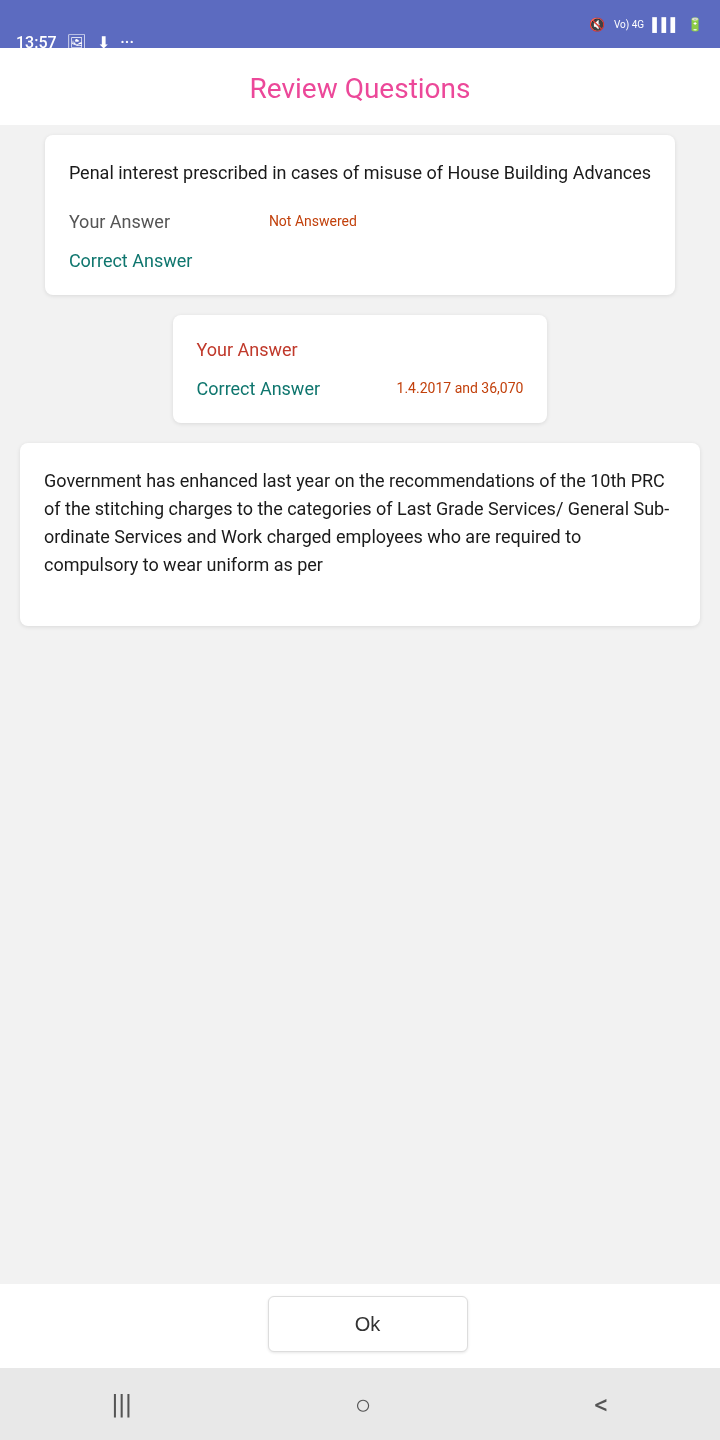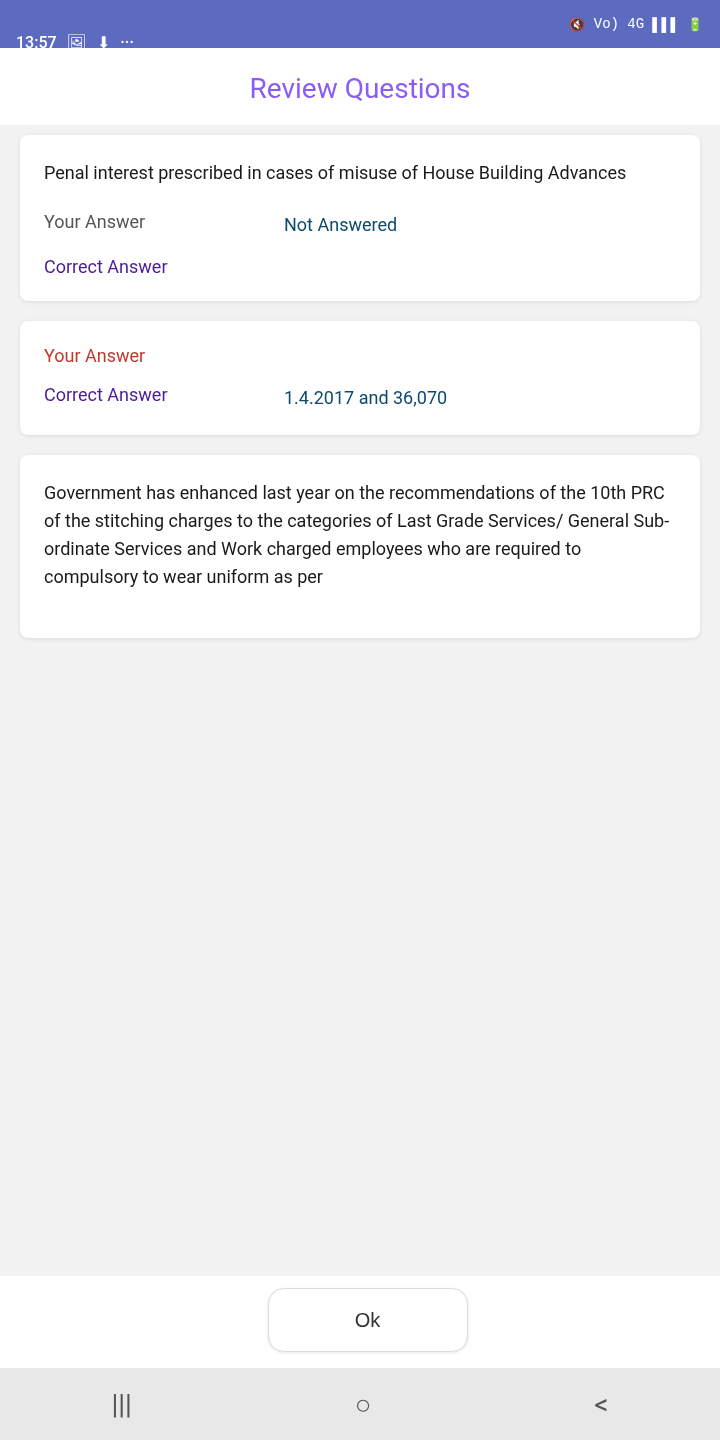--- a/index.html
+++ b/index.html
@@ -46,30 +46,31 @@
     .page-title-bar {
       width: 720px;
       background: white;
       padding: 24px 16px 20px;
       text-align: center;
       flex-shrink: 0;
     }
     .page-title {
       font-size: 28px;
       font-weight: 400;
-      color: #8b5cf6;
+      color: #ec4899;
     }
 
     
     .main-content {
       flex: 1;
       padding: 10px 20px 10px;
       display: flex;
       flex-direction: column;
       gap: 20px;
+      align-items: center;
     }
 
     
     .card {
       background: white;
       border-radius: 8px;
       padding: 24px 24px 24px;
       box-shadow: 0 1px 4px rgba(0,0,0,0.1);
     }
 
@@ -77,62 +78,61 @@
       font-size: 18px;
       color: #1a1a1a;
       line-height: 1.55;
       margin-bottom: 24px;
     }
 
     .answer-row {
       display: flex;
       align-items: flex-start;
       margin-bottom: 18px;
-      gap: 40px;
     }
     .answer-row:last-child {
       margin-bottom: 0;
     }
 
     .answer-label {
       font-size: 18px;
       min-width: 200px;
       flex-shrink: 0;
     }
     .answer-label.your-answer-neutral {
       color: #555;
     }
     .answer-label.your-answer-wrong {
       color: #c0392b;
     }
     .answer-label.correct-answer {
-      color: #4c1d95;
+      color: #0f766e;
     }
 
     .answer-value {
-      font-size: 18px;
-      color: #0c4a6e;
+      font-size: 14px;
+      color: #c2410c;
       line-height: 1.5;
     }
 
     
     .ok-button-area {
       background: white;
       padding: 12px 16px 16px;
       display: flex;
       justify-content: center;
       flex-shrink: 0;
     }
 
     .ok-button {
       background: white;
       border: 1px solid #ddd;
-      border-radius: 16px;
+      border-radius: 6px;
       width: 200px;
-      height: 64px;
+      height: 56px;
       font-size: 20px;
       color: #333;
       cursor: pointer;
       box-shadow: 0 1px 3px rgba(0,0,0,0.1);
       margin-left: 15px;
     }
 
     
     .nav-bar {
       width: 720px;
@@ -154,21 +154,21 @@
 
 <div class="status-bar">
   <div class="status-bar-left">
     <span>13:57</span>
     <span>🖼</span>
     <span>⬇</span>
     <span>···</span>
   </div>
   <div class="status-bar-right">
     <span style="font-size:13px;">🔇</span>
-    <span style="font-size:14px;font-family:Liberation Mono, monospace;">Vo) 4G</span>
+    <span style="font-size:10px;">Vo) 4G</span>
     <span style="font-size:13px;">▌▌▌</span>
     <span style="font-size:13px;">🔋</span>
   </div>
 </div>
 
 <div class="page-title-bar">
   <h1 class="page-title">Review Questions</h1>
 </div>
 
 <div class="main-content">

